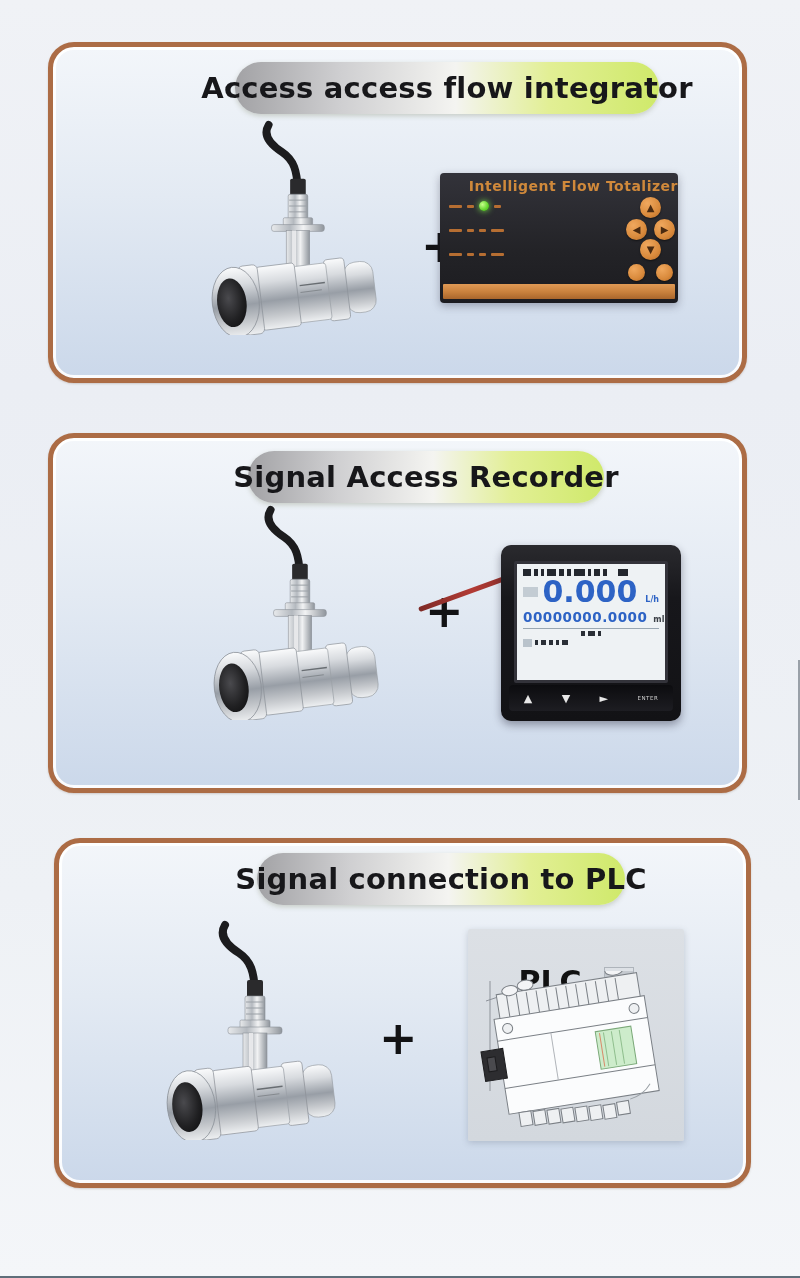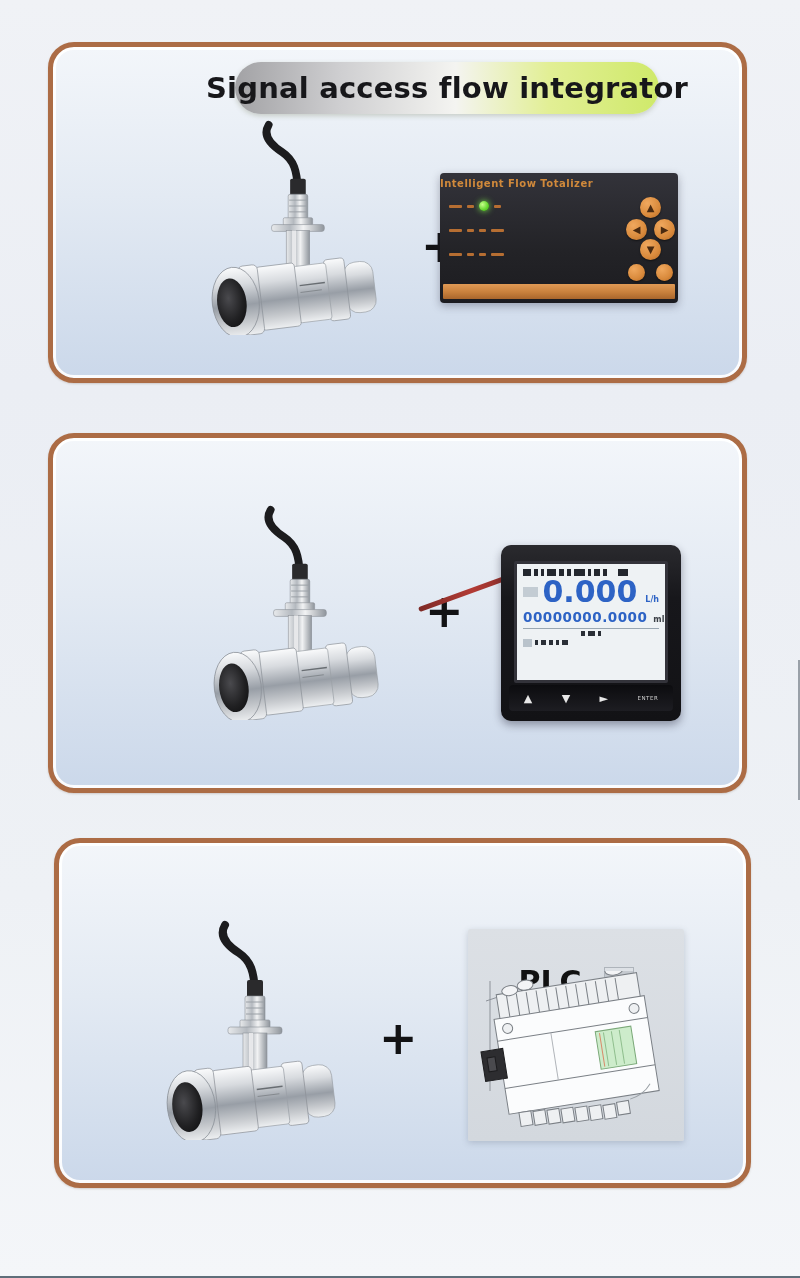--- a/index.html
+++ b/index.html
@@ -42,22 +42,22 @@
   #plus1{left:368px;top:176px;}
   #plus2{left:372px;top:150px;}
   #plus3{left:320px;top:172px;}
 
   
   .totalizer{
     position:absolute;left:387px;top:126px;width:238px;height:130px;
     background:linear-gradient(180deg,#33333a 0%,#232327 60%,#1c1c20 100%);
     border-radius:4px;box-shadow:0 3px 8px rgba(40,40,60,.35);
   }
-  .tot-title{position:absolute;top:5px;left:0;width:100%;text-align:left;
-    color:#d0893b;font-size:10px;font-weight:700;letter-spacing:.5px;}
+  .tot-title{position:absolute;top:5px;left:0;width:100%;text-align:right;
+    color:#d0893b;font-size:14px;font-weight:700;letter-spacing:.5px;}
   .led-row{position:absolute;left:9px;display:flex;align-items:center;gap:5px;}
   .led-dash{width:13px;height:3px;background:#b66e32;border-radius:1px;}
   .led-dash.small{width:7px;}
   .led-green{width:10px;height:10px;border-radius:50%;
     background:radial-gradient(circle at 35% 35%,#c6ff8a,#62d42c 60%,#3d9c14);
     box-shadow:0 0 6px #7be24a;}
   .tot-lcd{
     position:absolute;left:72px;top:26px;width:112px;height:84px;
     background:linear-gradient(180deg,#d6e8f5 0%,#b7d5ea 55%,#a3c6e0 100%);
     border:2px solid #6f7680;border-radius:2px;overflow:hidden;
@@ -182,21 +182,21 @@
           <ellipse cx="29" cy="179" rx="15" ry="25" fill="url(#holeG)"></ellipse>
           <line x1="100" y1="170" x2="126" y2="170" stroke="#686d72" stroke-width="1.4"></line>
           <line x1="100" y1="177" x2="122" y2="177" stroke="#84898e" stroke-width="1"></line>
         </g>
       </symbol>
     </defs>
   </svg>
 
   <div class="section-box" id="box1">
     <div class="title-pill" id="pill1">
-      <span>Signal access flow integrator</span>
+      <span>Access access flow integrator</span>
     </div>
     <svg class="meter" id="meter1" width="190" height="215" viewBox="0 0 190 220">
       <use href="#flowmeter"></use>
     </svg>
     <div class="plus" id="plus1">+</div>
 
     <div class="totalizer">
       <div class="tot-title">Intelligent Flow Totalizer</div>
       <div class="led-row" style="top:28px">
         <i class="led-dash"></i>
@@ -228,20 +228,23 @@
       <div class="tri-btn" style="left:200px;top:66px">
         <span>▼</span>
         </div>
       <div class="round-btn" style="left:188px;top:91px"></div>
       <div class="round-btn" style="left:216px;top:91px"></div>
       <div class="tot-strip"></div>
     </div>
   </div>
 
   <div class="section-box" id="box2">
+    <div class="title-pill" id="pill2">
+      <span>Signal Access Recorder</span>
+    </div>
     <svg class="meter" id="meter2" width="190" height="215" viewBox="0 0 190 220">
       <use href="#flowmeter"></use>
     </svg>
     <div class="plus" id="plus2">+</div>
 
     <div class="red-wire"></div>
     <div class="recorder">
       <div class="rec-screen">
         <div class="rec-status">
           <i style="width:8px"></i>
@@ -283,20 +286,23 @@
       <div class="rec-btnbar">
         <span class="rec-btn">▲</span>
         <span class="rec-btn">▼</span>
         <span class="rec-btn">►</span>
         <span class="rec-enter">ENTER</span>
       </div>
     </div>
   </div>
 
   <div class="section-box" id="box3">
+    <div class="title-pill" id="pill3">
+      <span>Signal connection to PLC</span>
+    </div>
     <svg class="meter" id="meter3" width="192" height="220" viewBox="0 0 190 220">
       <use href="#flowmeter"></use>
     </svg>
     <div class="plus" id="plus3">+</div>
 
     <div class="plc-card">
       <div class="plc-head">
         <span class="plc-label">PLC</span>
         <span class="plc-chip"></span>
       </div>

